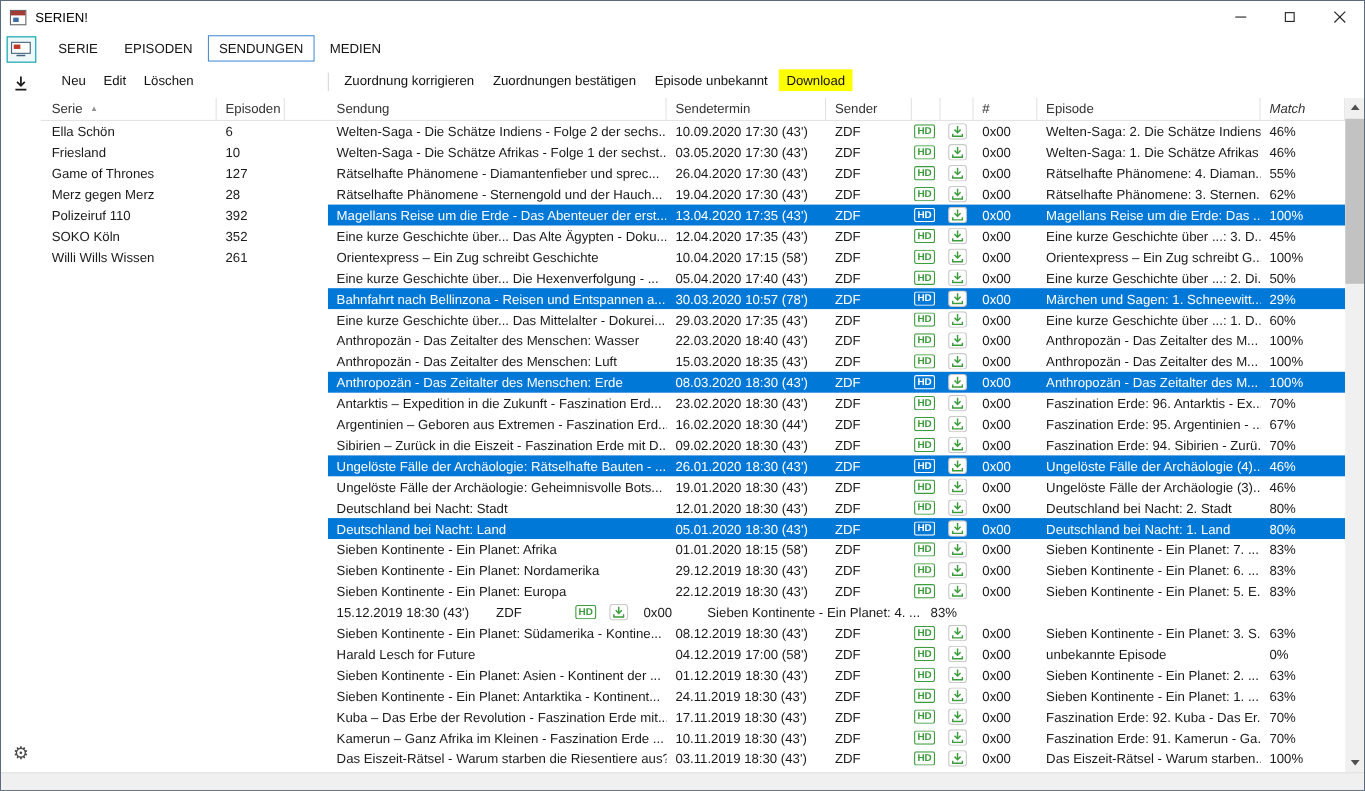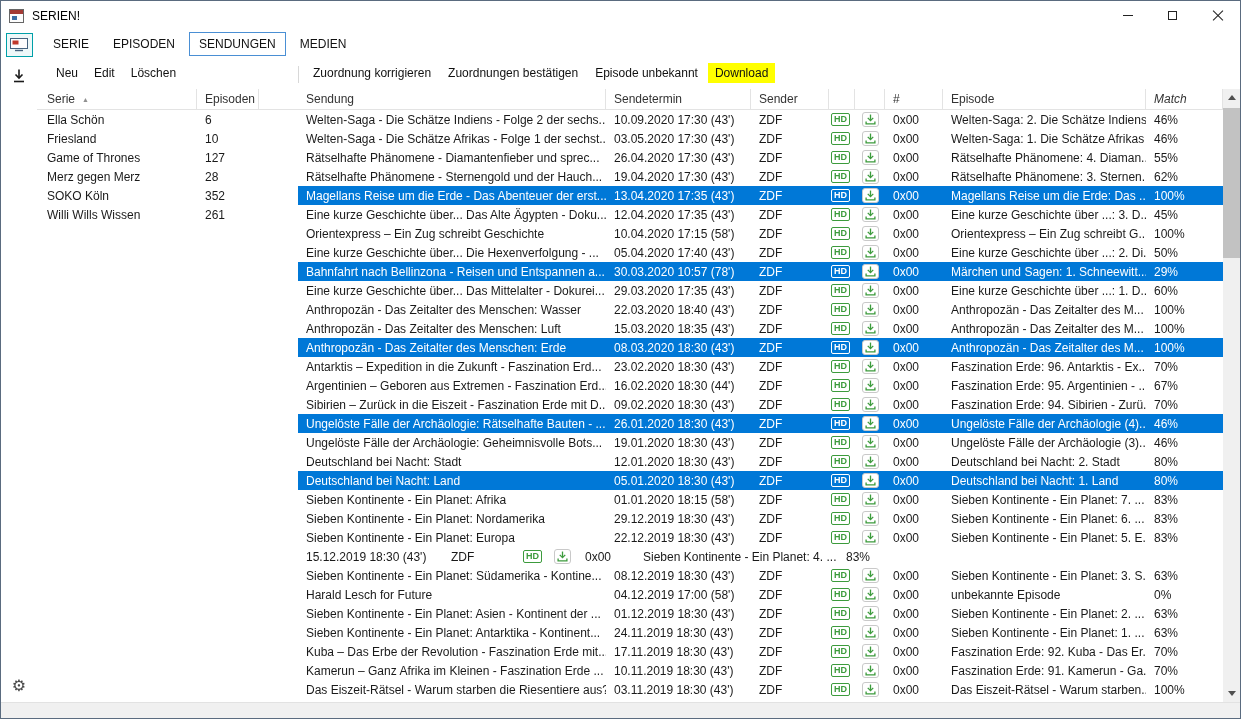--- a/index.html
+++ b/index.html
@@ -203,20 +203,24 @@
   </div>
               <div class="srow">
     <div class="c-serie">Game of Thrones</div>
     <div class="c-episoden">127</div>
   </div>
               <div class="srow">
     <div class="c-serie">Merz gegen Merz</div>
     <div class="c-episoden">28</div>
   </div>
               <div class="srow">
+    <div class="c-serie">Polizeiruf 110</div>
+    <div class="c-episoden">392</div>
+  </div>
+              <div class="srow">
     <div class="c-serie">SOKO Köln</div>
     <div class="c-episoden">352</div>
   </div>
               <div class="srow">
     <div class="c-serie">Willi Wills Wissen</div>
     <div class="c-episoden">261</div>
   </div>
             </div>
         </div>
 

